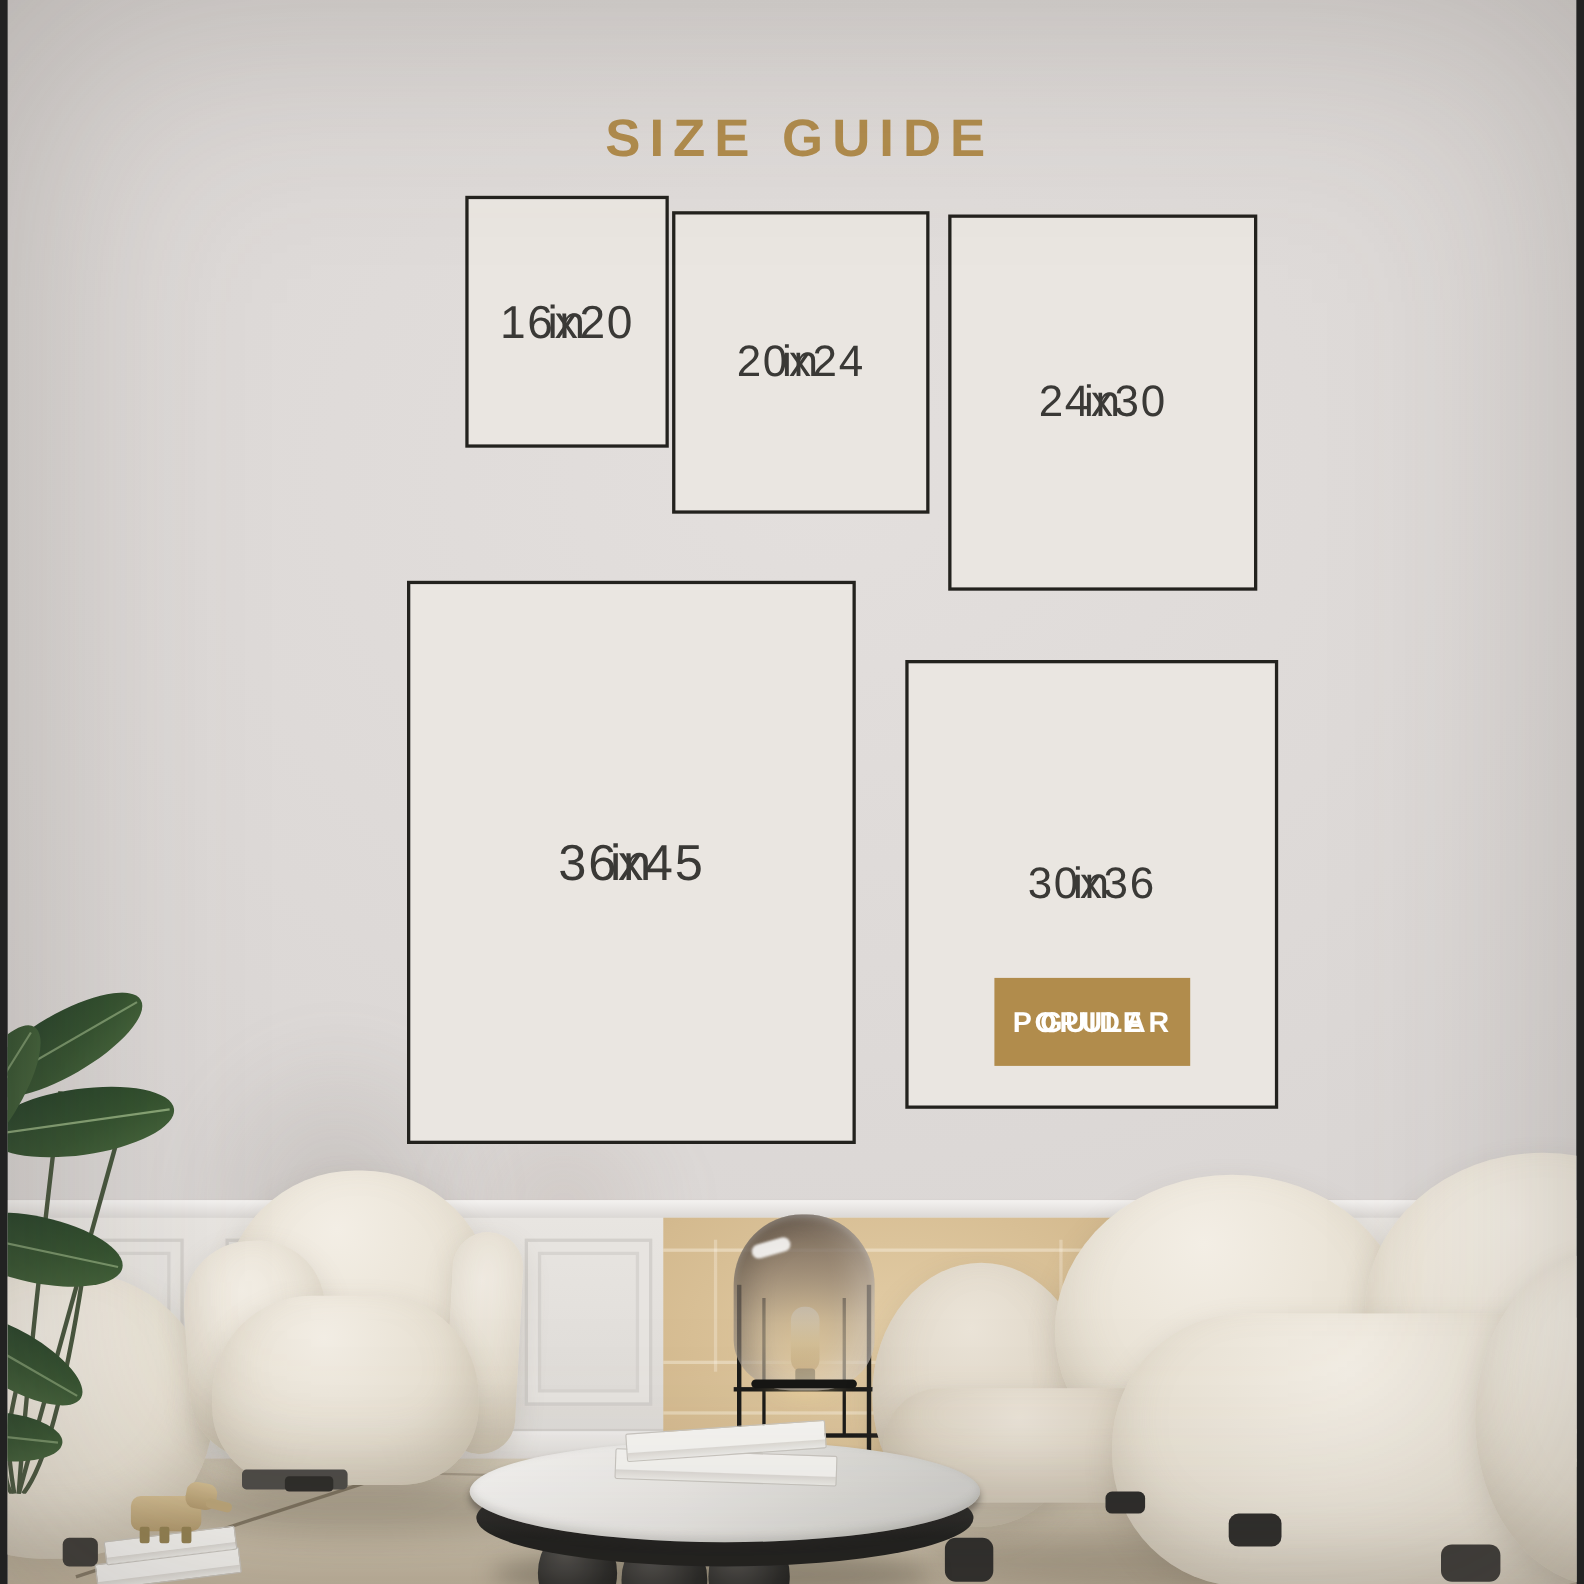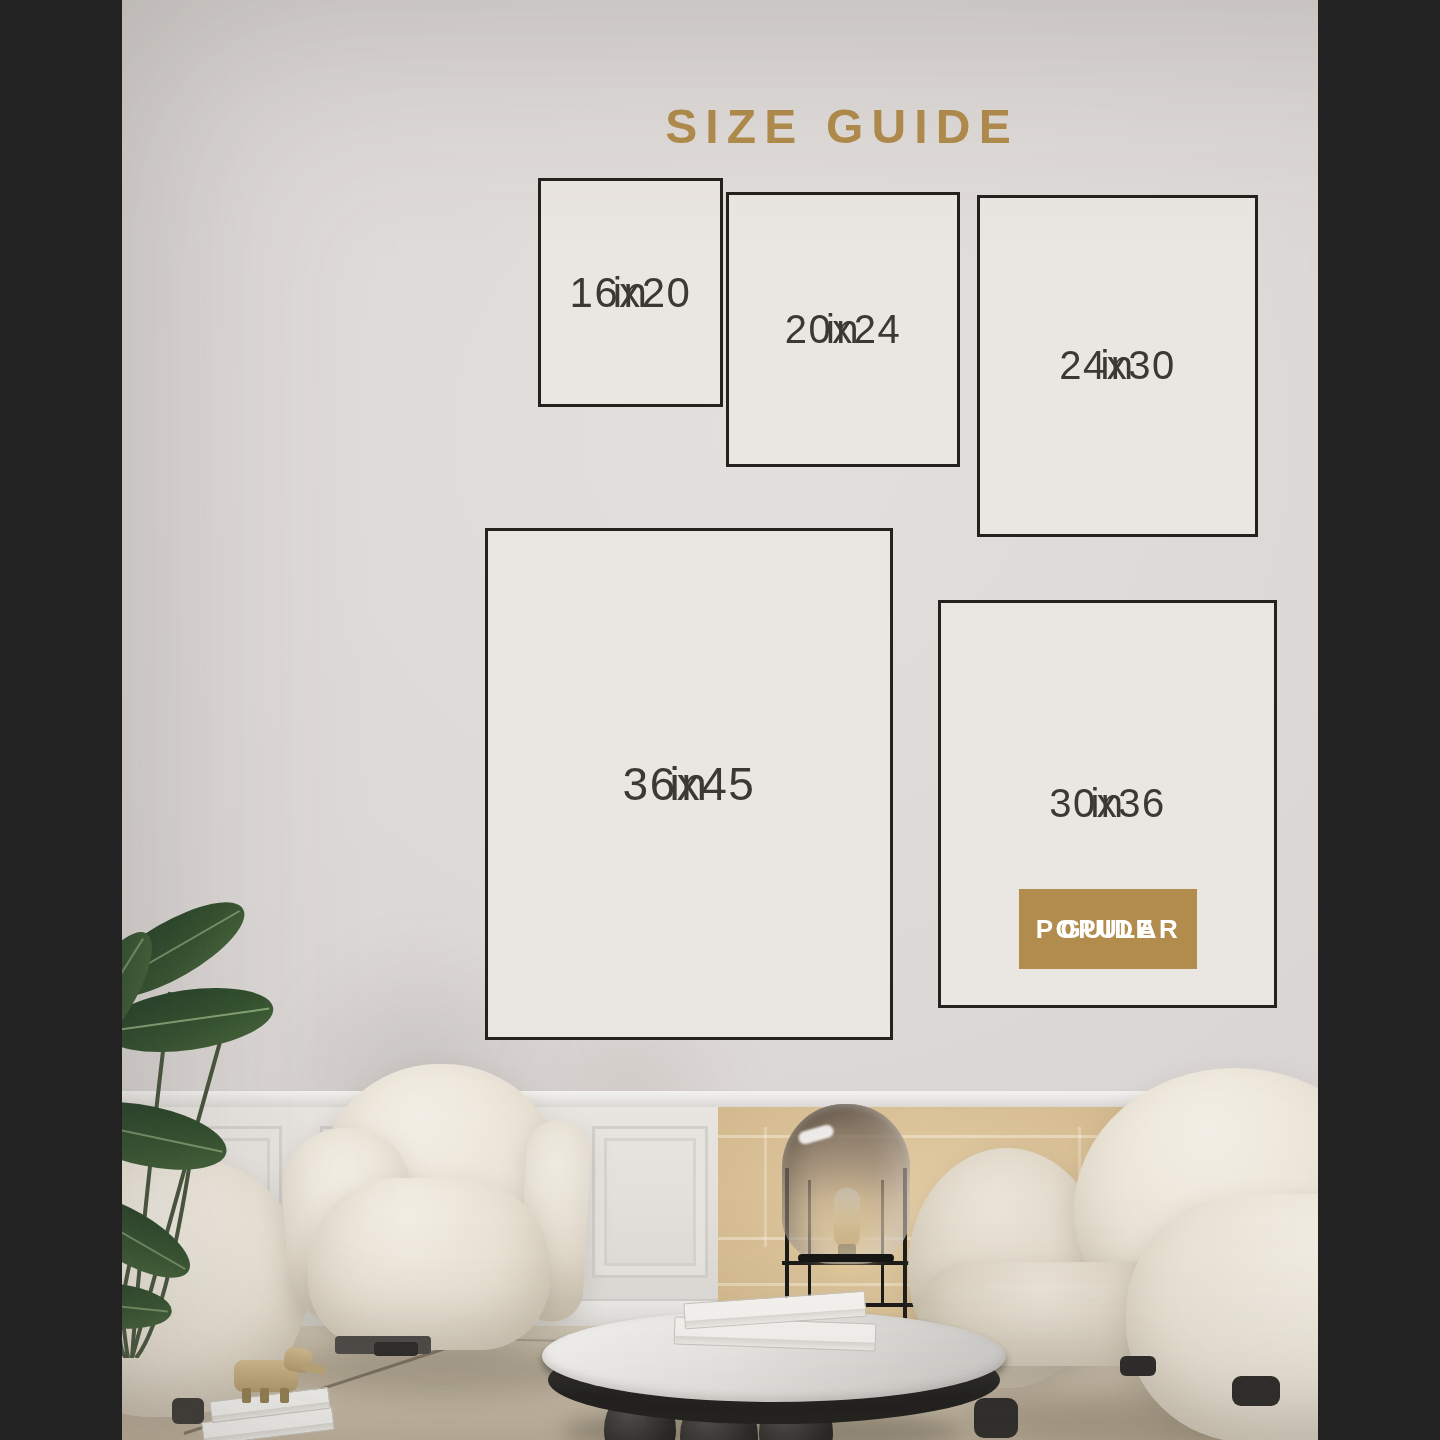--- a/index.html
+++ b/index.html
@@ -1,19 +1,20 @@
 <!DOCTYPE html>
 <html style="--accent-gold: #b18c4c; --box-fill: #eae6e1; --box-border: #23221e; --size-text: #3a3936; --badge-text: #ffffff; --wall: #dbd7d5; --wainscot-beige: #d4ba8f; --floor: #cfc5b2; --fabric-cream: #ece6da; --leaf-green: #2f4c31; --lamp-glow: #f5dfae; --table-top: #eceae7; --table-base: #1c1c1a;"><head>
 <meta charset="utf-8">
 <style>
   html,body{margin:0;padding:0;background:#222;}
   #scene{
-    position:relative;width:1196px;height:1440px;margin:0 auto;overflow:hidden;
+    position:relative;width:1386px;height:1440px;margin:0 auto;overflow:hidden;
     font-family:"Liberation Sans",sans-serif;
     background:radial-gradient(120% 95% at 52% 30%, #e3dfdd 0%, #dbd7d5 52%, #d0cccb 100%);
+    padding-left:40px;
   }
   #scene *{position:absolute;box-sizing:border-box;}
 
   
   .wall-shade-1{left:150px;top:930px;width:300px;height:330px;border-radius:50%;
     background:radial-gradient(closest-side, rgba(118,110,102,.20), rgba(118,110,102,0));filter:blur(22px);}
   .wall-shade-2{left:390px;top:990px;width:230px;height:210px;border-radius:50%;
     background:radial-gradient(closest-side, rgba(150,130,118,.16), rgba(150,130,118,0));filter:blur(24px);}
 
   

